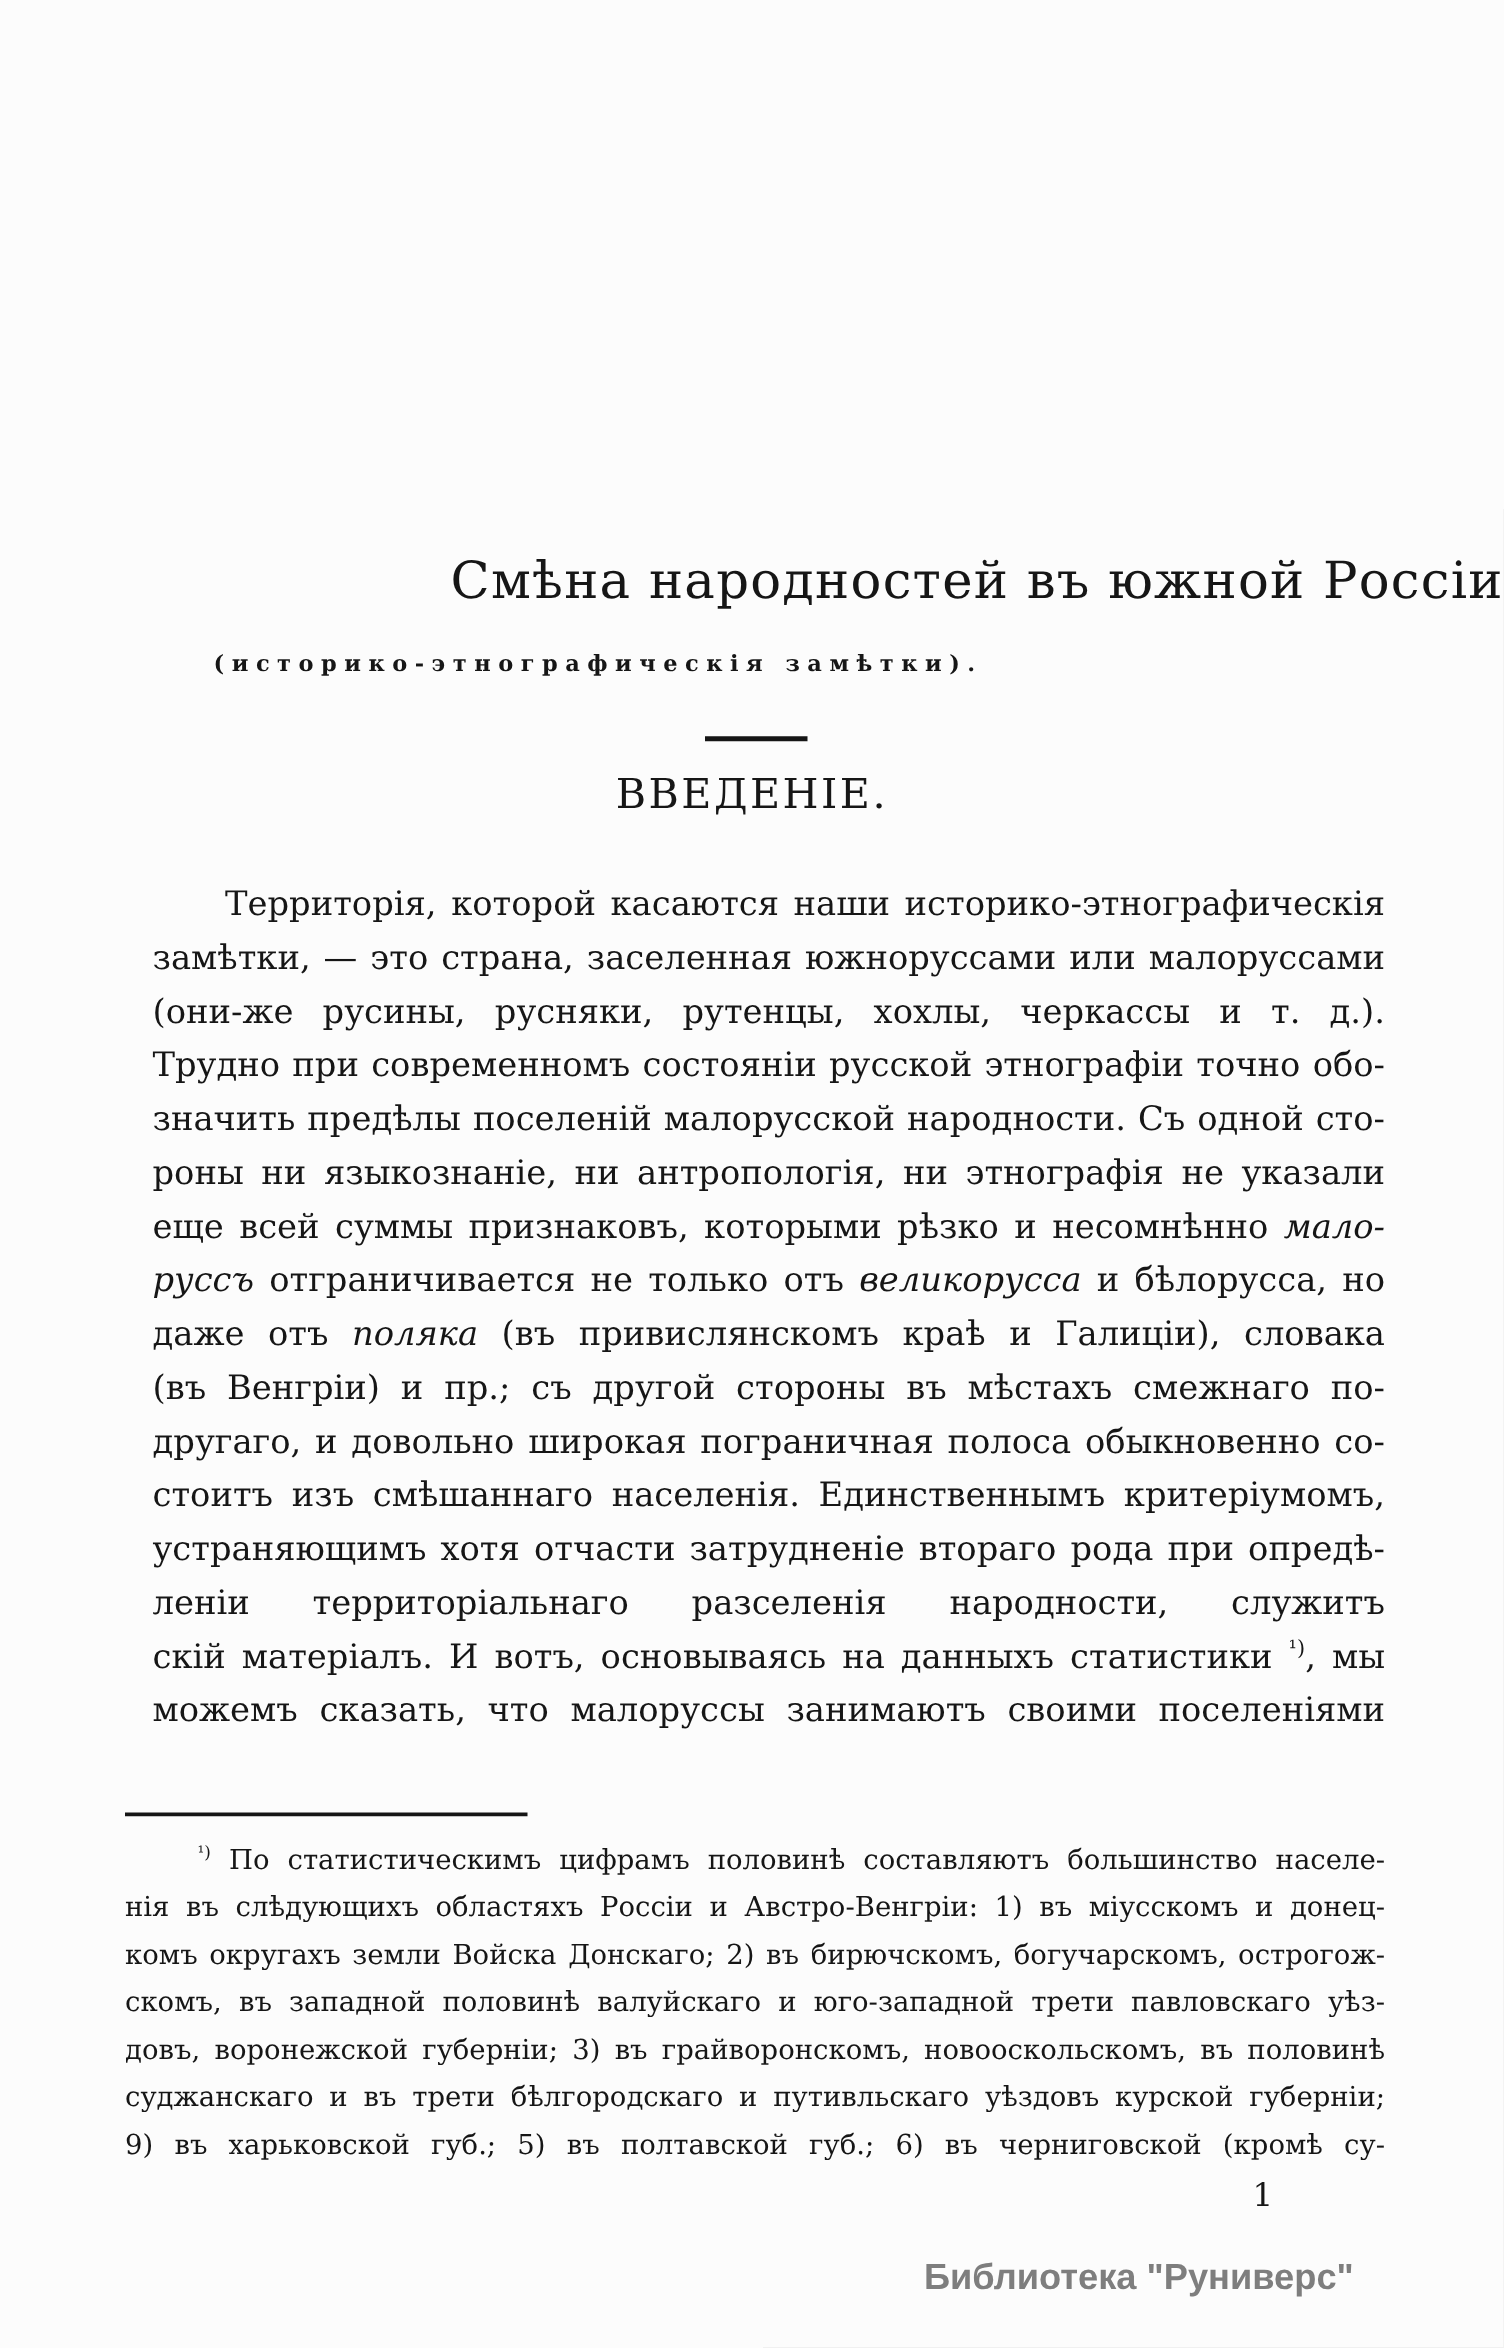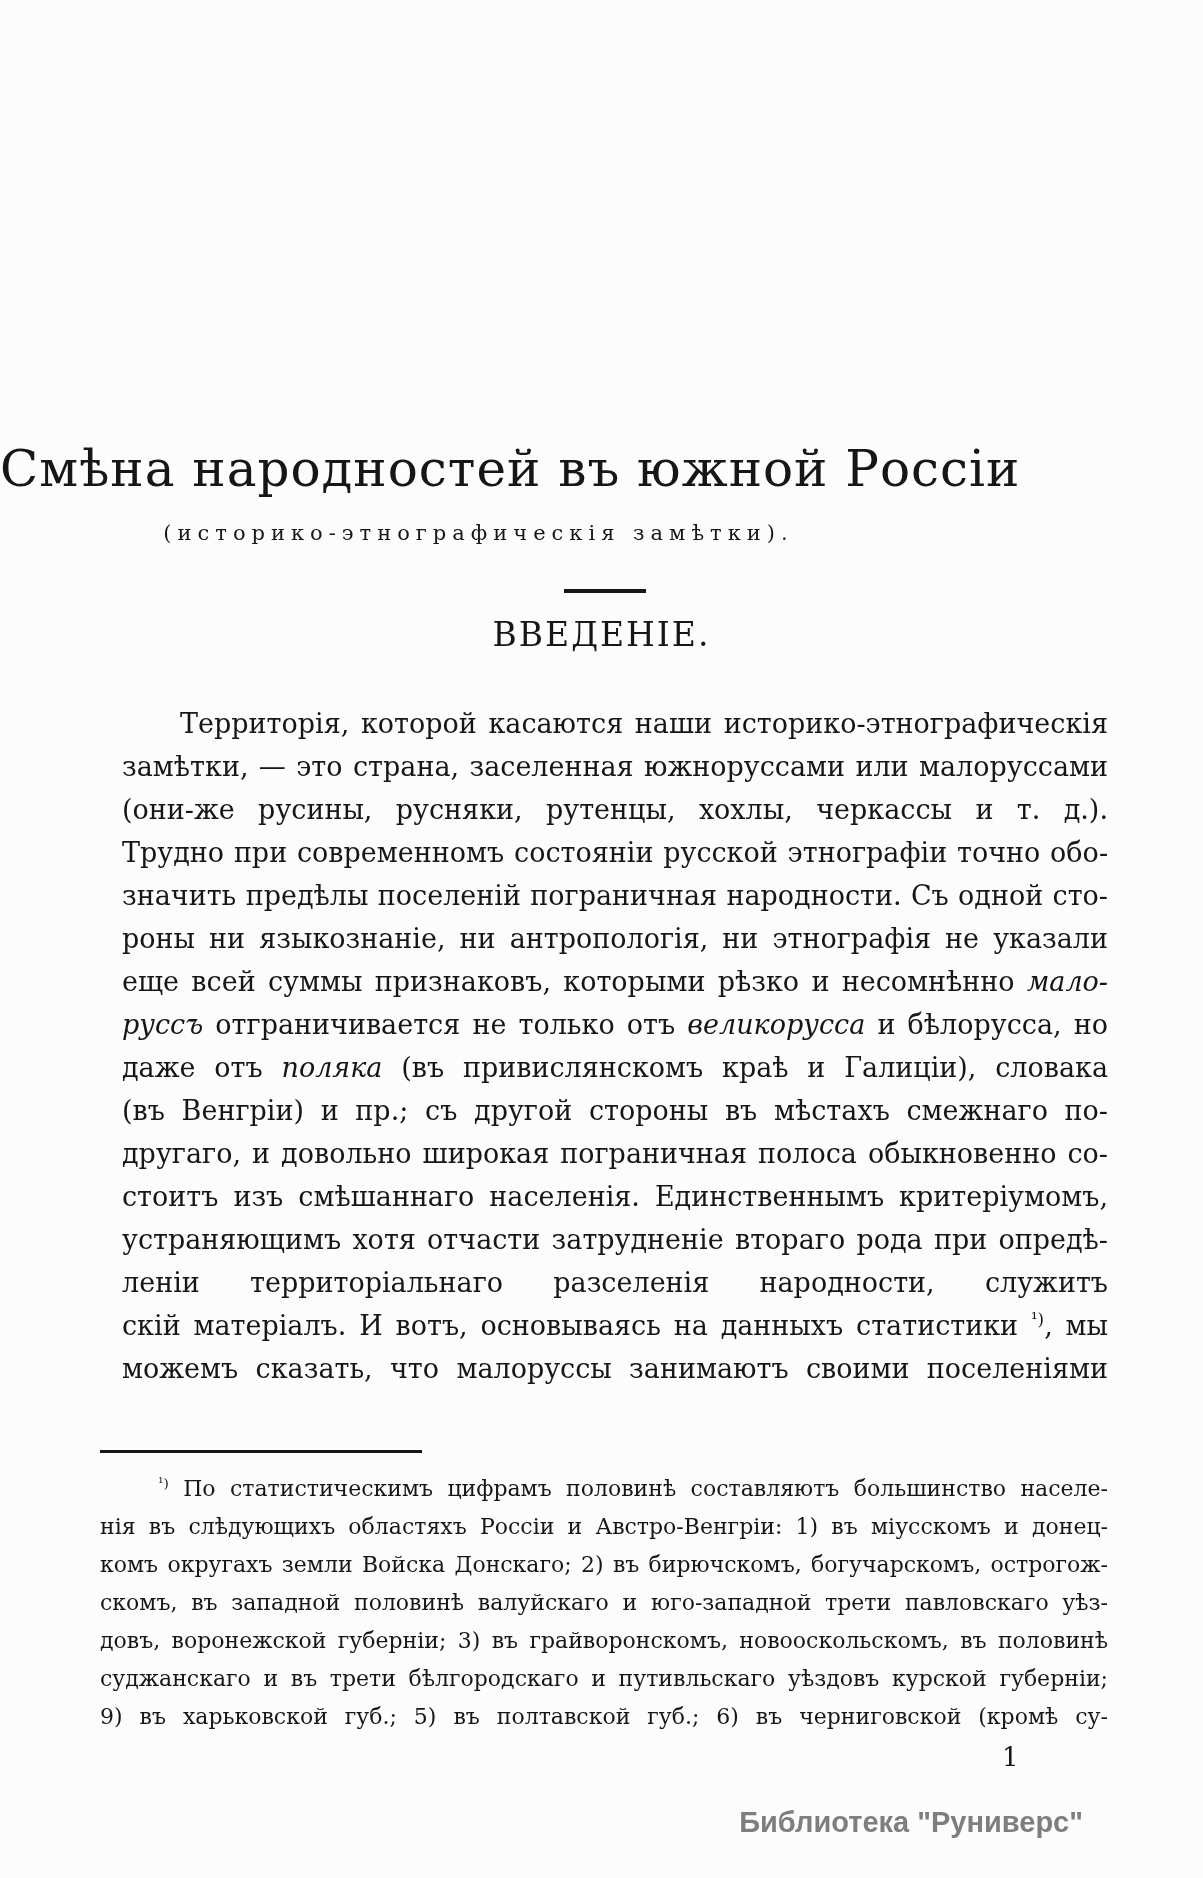--- a/index.html
+++ b/index.html
@@ -13,28 +13,28 @@
     width:1203px;height:1878px;
     margin:0 auto;
     background:var(--paper);
     color:var(--ink);
     font-family:"DejaVu Serif","Liberation Serif",serif;
     overflow:hidden;
   }
   .title{
     position:absolute;top:440px;left:0;width:1203px;
     margin:0;
-    font-size:50px;font-weight:normal;
-    text-align:left;
+    font-size:41px;font-weight:normal;
+    text-align:right;
     letter-spacing:1px;
     white-space:nowrap;
   }
   .subtitle{
     position:absolute;top:521px;left:0;width:957px;
-    font-size:21px;font-weight:normal;
+    font-size:18px;font-weight:bold;
     letter-spacing:6px;
     text-align:center;
     white-space:nowrap;
   }
   .rule{
     position:absolute;top:589px;left:564px;
     width:82px;height:4px;
     background:var(--ink);
   }
   .heading{
@@ -95,21 +95,21 @@
 
   <div class="rule"></div>
 
   <h2 class="heading">ВВЕДЕНІЕ.</h2>
 
   <div class="body-block">
       <div class="text-line indent"><span>Территорія, которой касаются наши историко-этнографическія</span></div>
       <div class="text-line"><span>замѣтки, — это страна, заселенная южноруссами или малоруссами</span></div>
       <div class="text-line"><span>(они-же русины, русняки, рутенцы, хохлы, черкассы и т. д.).</span></div>
       <div class="text-line"><span>Трудно при современномъ состояніи русской этнографіи точно обо-</span></div>
-      <div class="text-line"><span>значить предѣлы поселеній пограничная народности. Съ одной сто-</span></div>
+      <div class="text-line"><span>значить предѣлы поселеній малорусской народности. Съ одной сто-</span></div>
       <div class="text-line"><span>роны ни языкознаніе, ни антропологія, ни этнографія не указали</span></div>
       <div class="text-line"><span>еще всей суммы признаковъ, которыми рѣзко и несомнѣнно </span><i>мало-</i></div>
       <div class="text-line"><i>руссъ</i><span> отграничивается не только отъ </span><i>великорусса</i><span> и бѣлорусса, но</span></div>
       <div class="text-line"><span>даже отъ </span><i>поляка</i><span> (въ привислянскомъ краѣ и Галиціи), словака</span></div>
       <div class="text-line"><span>(въ Венгріи) и пр.; съ другой стороны въ мѣстахъ смежнаго по-</span></div>
       <div class="text-line"><span>другаго, и довольно широкая пограничная полоса обыкновенно со-</span></div>
       <div class="text-line"><span>стоитъ изъ смѣшаннаго населенія. Единственнымъ критеріумомъ,</span></div>
       <div class="text-line"><span>устраняющимъ хотя отчасти затрудненіе втораго рода при опредѣ-</span></div>
       <div class="text-line"><span>леніи территоріальнаго разселенія народности, служитъ статистиче-</span></div>
       <div class="text-line"><span>скій матеріалъ. И вотъ, основываясь на данныхъ статистики </span><sup>¹)</sup><span>, мы</span></div>

